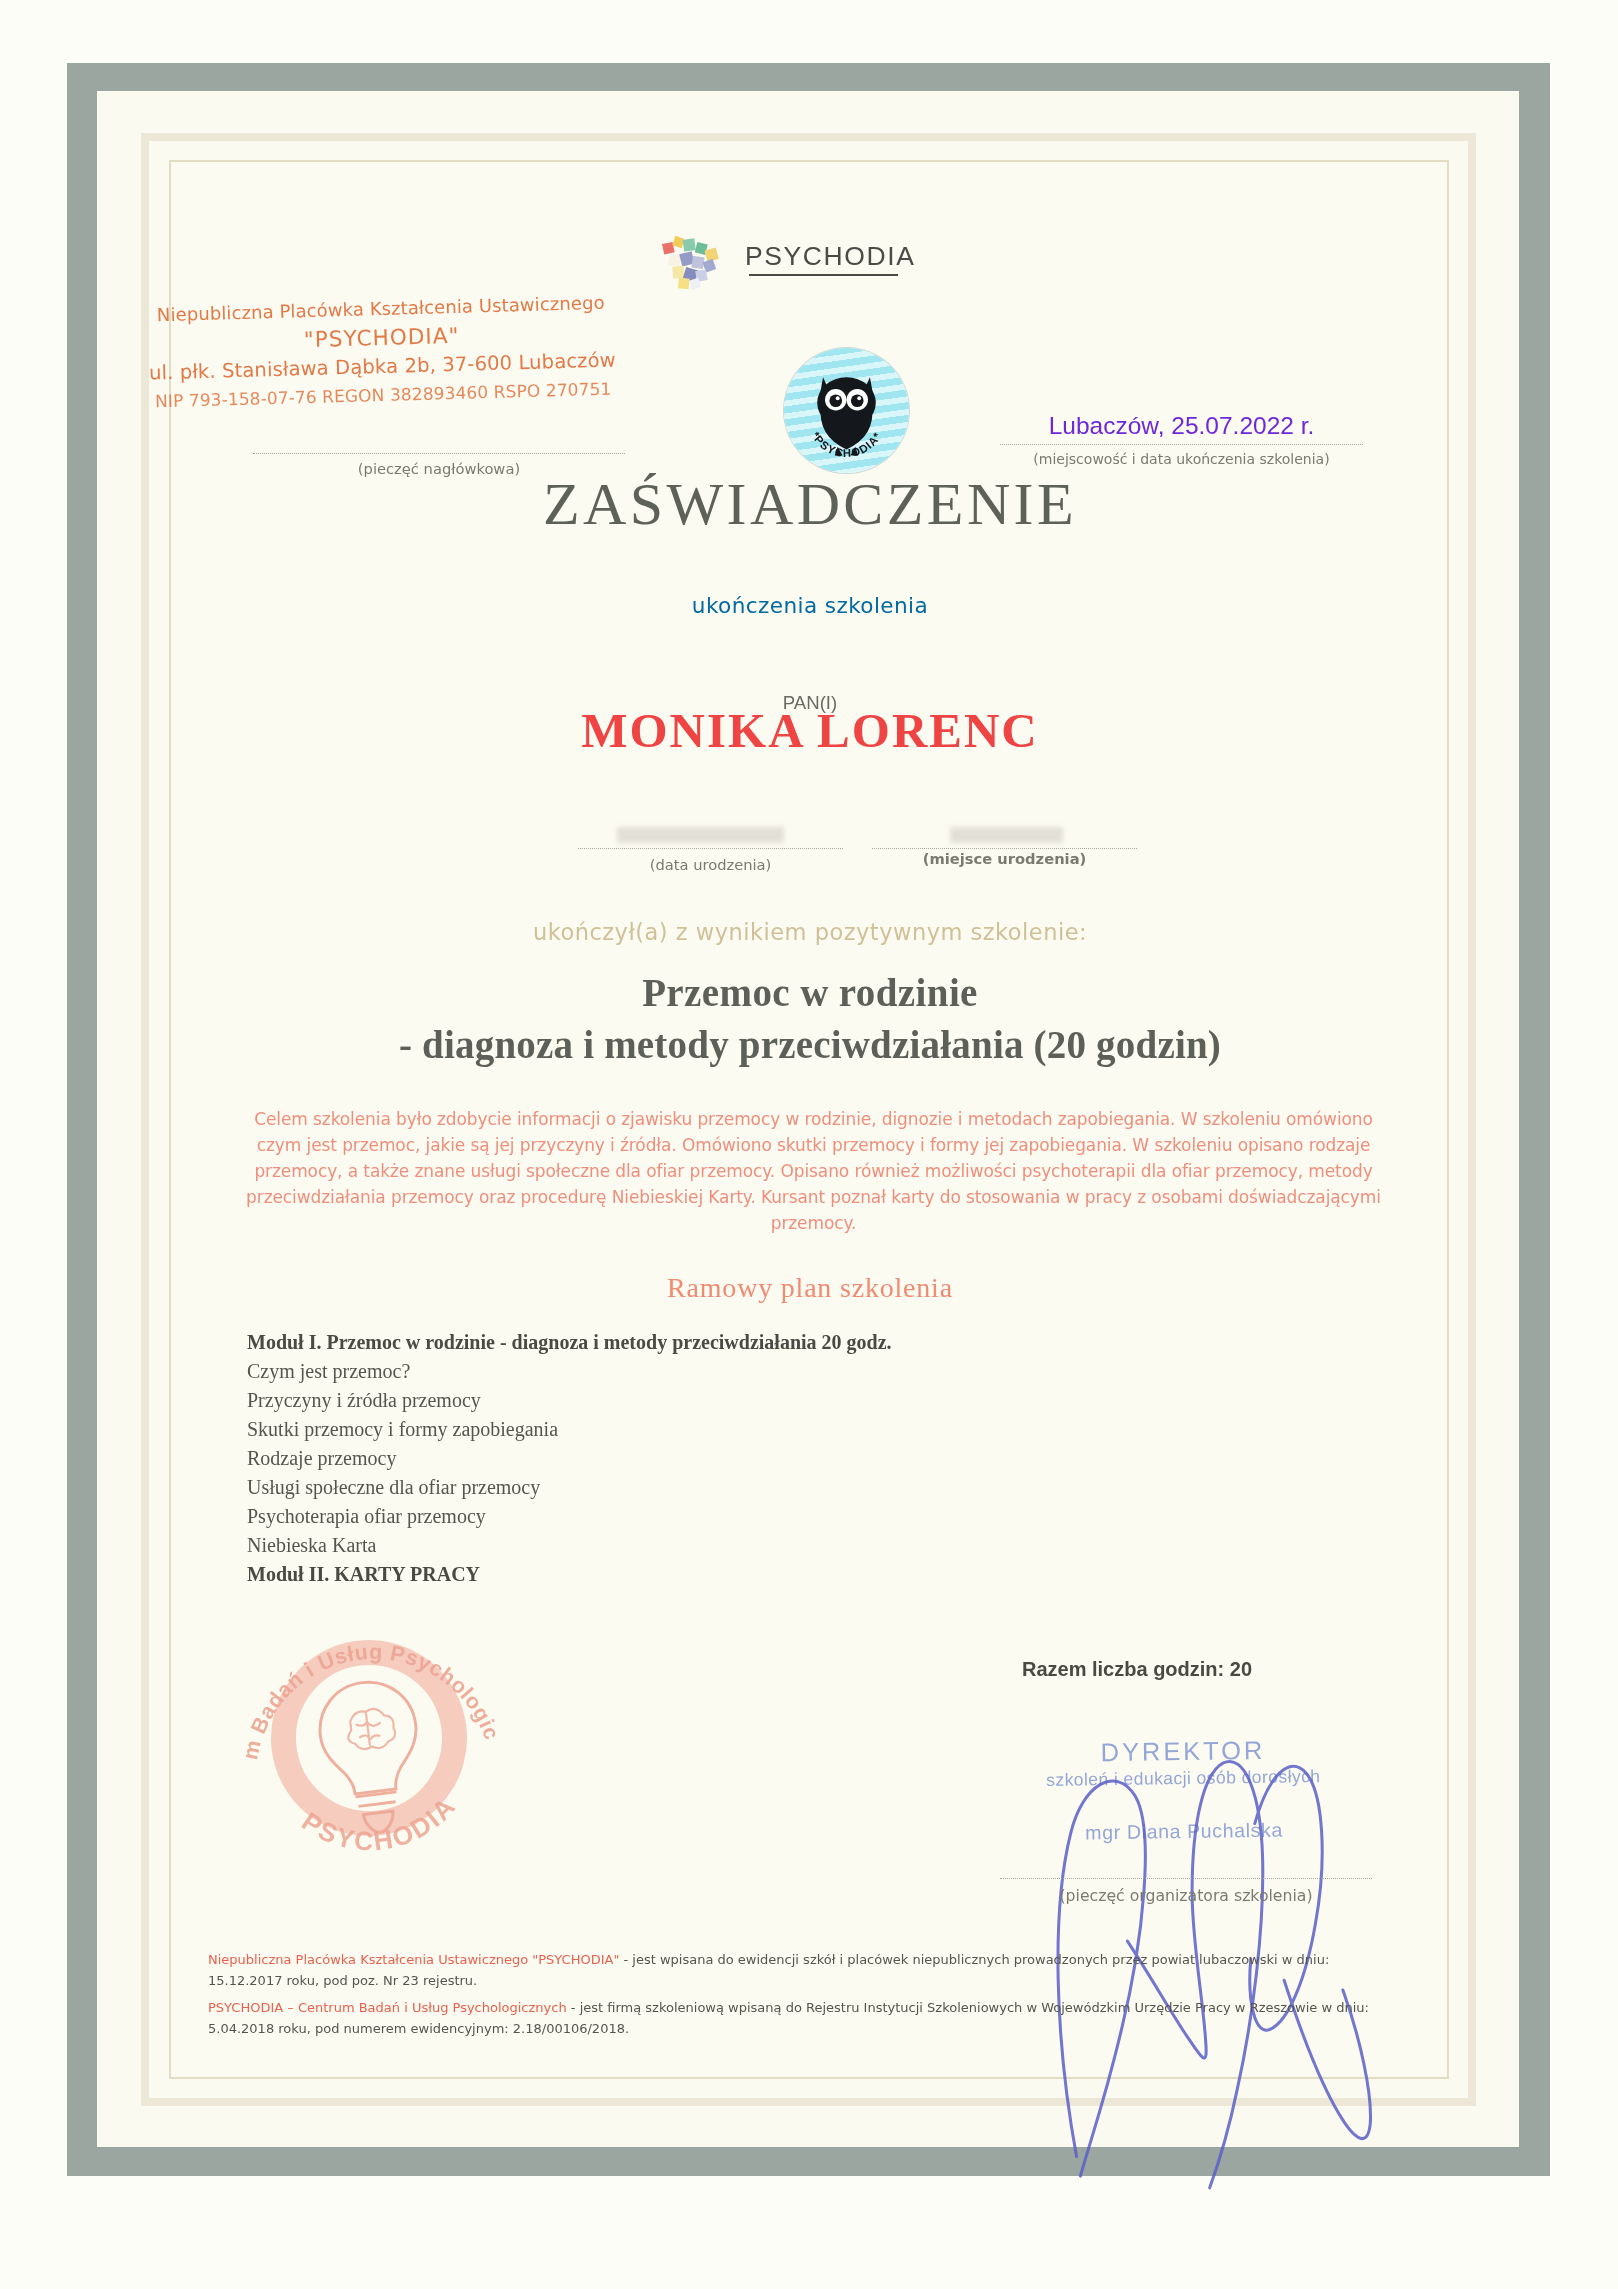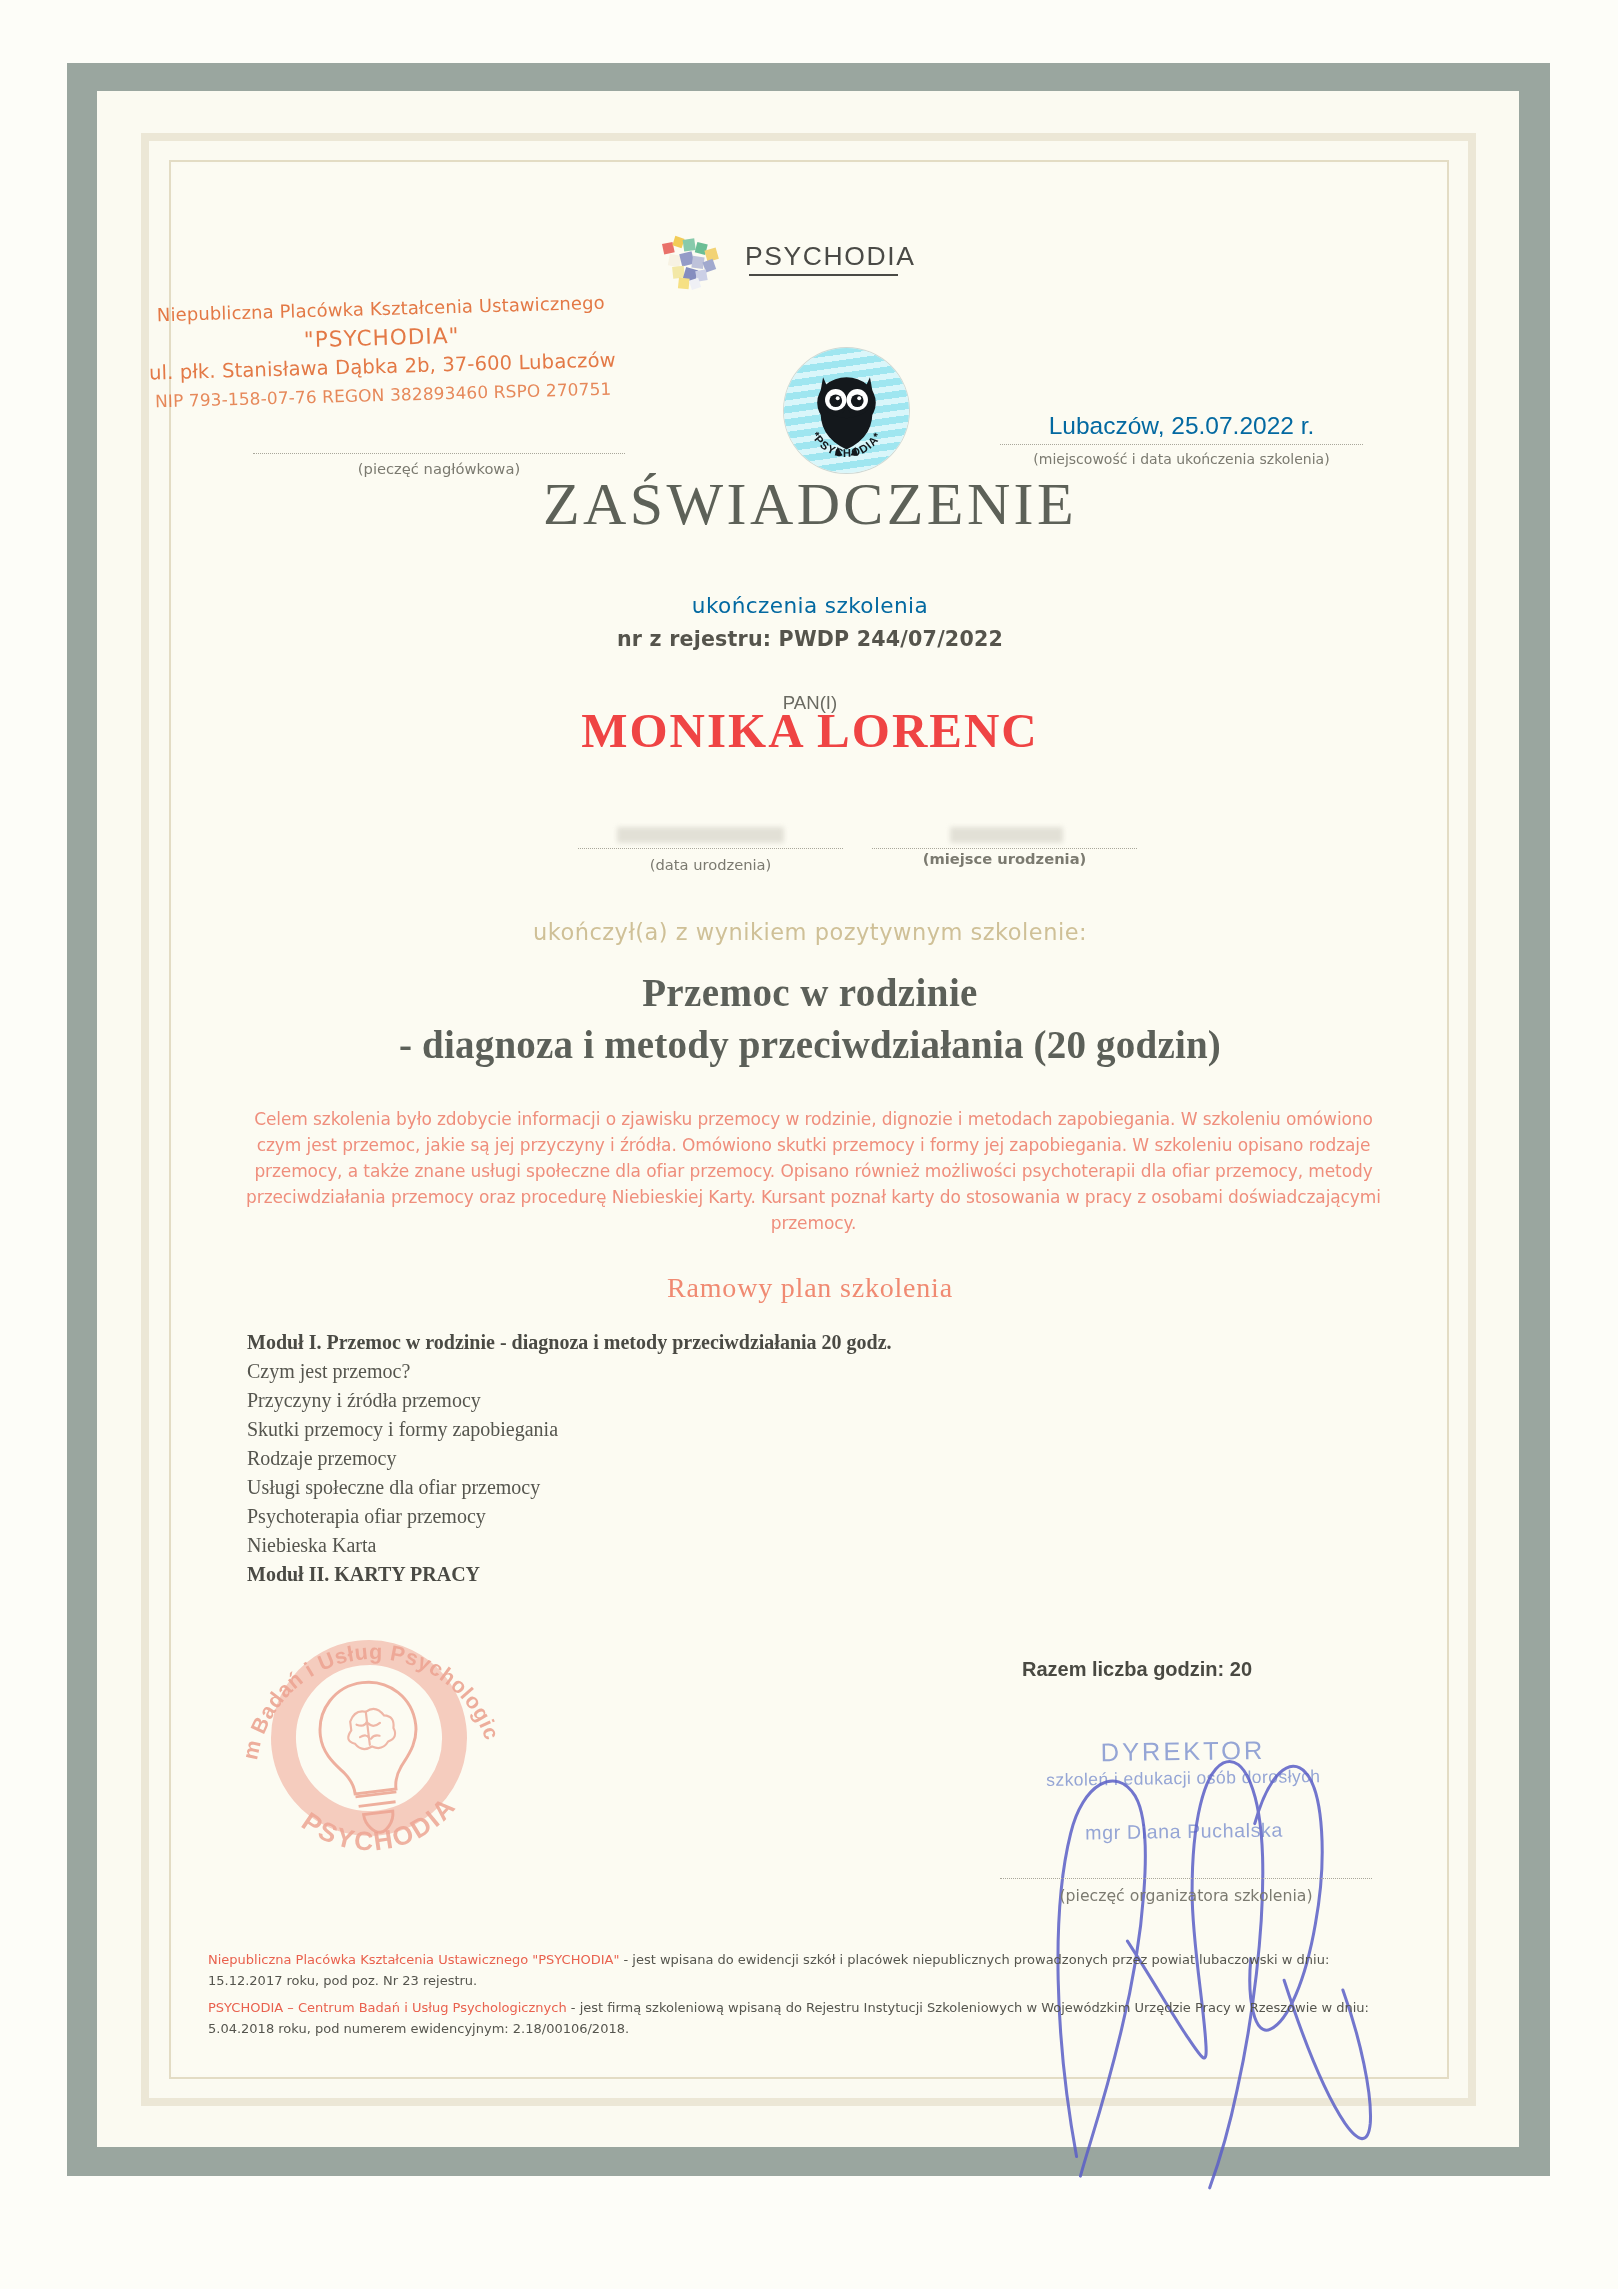--- a/index.html
+++ b/index.html
@@ -419,28 +419,27 @@
       <defs>
         <path id="sealArc" d="M 26 84 A 40 40 0 0 0 102 84" fill="none"></path>
       </defs>
       <text font-family="Liberation Sans, sans-serif" font-size="11.5" font-weight="bold" fill="#14181c" letter-spacing="1.1">
         <textPath href="#sealArc" startOffset="50%" text-anchor="middle">*PSYCHODIA*</textPath>
       </text>
     </svg>
   </div>
 
   <div class="abs" style="left:1000px; top:412px; width:363px;">
-    <div style="text-align:center; font-family:'Liberation Sans',sans-serif; font-size:24.5px; color:#0369a1;">Lubaczów, 25.07.2022 r.</div>
+    <div style="text-align:center; font-family:'Liberation Sans',sans-serif; font-size:24.5px; color:#6d28d9;">Lubaczów, 25.07.2022 r.</div>
     <div class="dotline" style="margin-top:3.9px;"></div>
     <div class="caption" style="margin-top:5.9px; font-size:14px;">(miejscowość i data ukończenia szkolenia)</div>
   </div>
 
   <div class="title-main">ZAŚWIADCZENIE</div>
   <div class="sub-1">ukończenia szkolenia</div>
-  <div class="sub-2">nr z rejestru: PWDP 244/07/2022</div>
 
   <div class="pani">PAN(I)</div>
   <div class="recipient">MONIKA LORENC</div>
 
   <div class="birth-block" style="left:578px; width:265px;">
     <div class="birth-redact" style="left:39px; top:-3.9px; width:167px;"></div>
     <div class="dotline" style="margin-top:16.7px;"></div>
     <div class="caption" style="margin-top:6.9px;">(data urodzenia)</div>
   </div>
 

